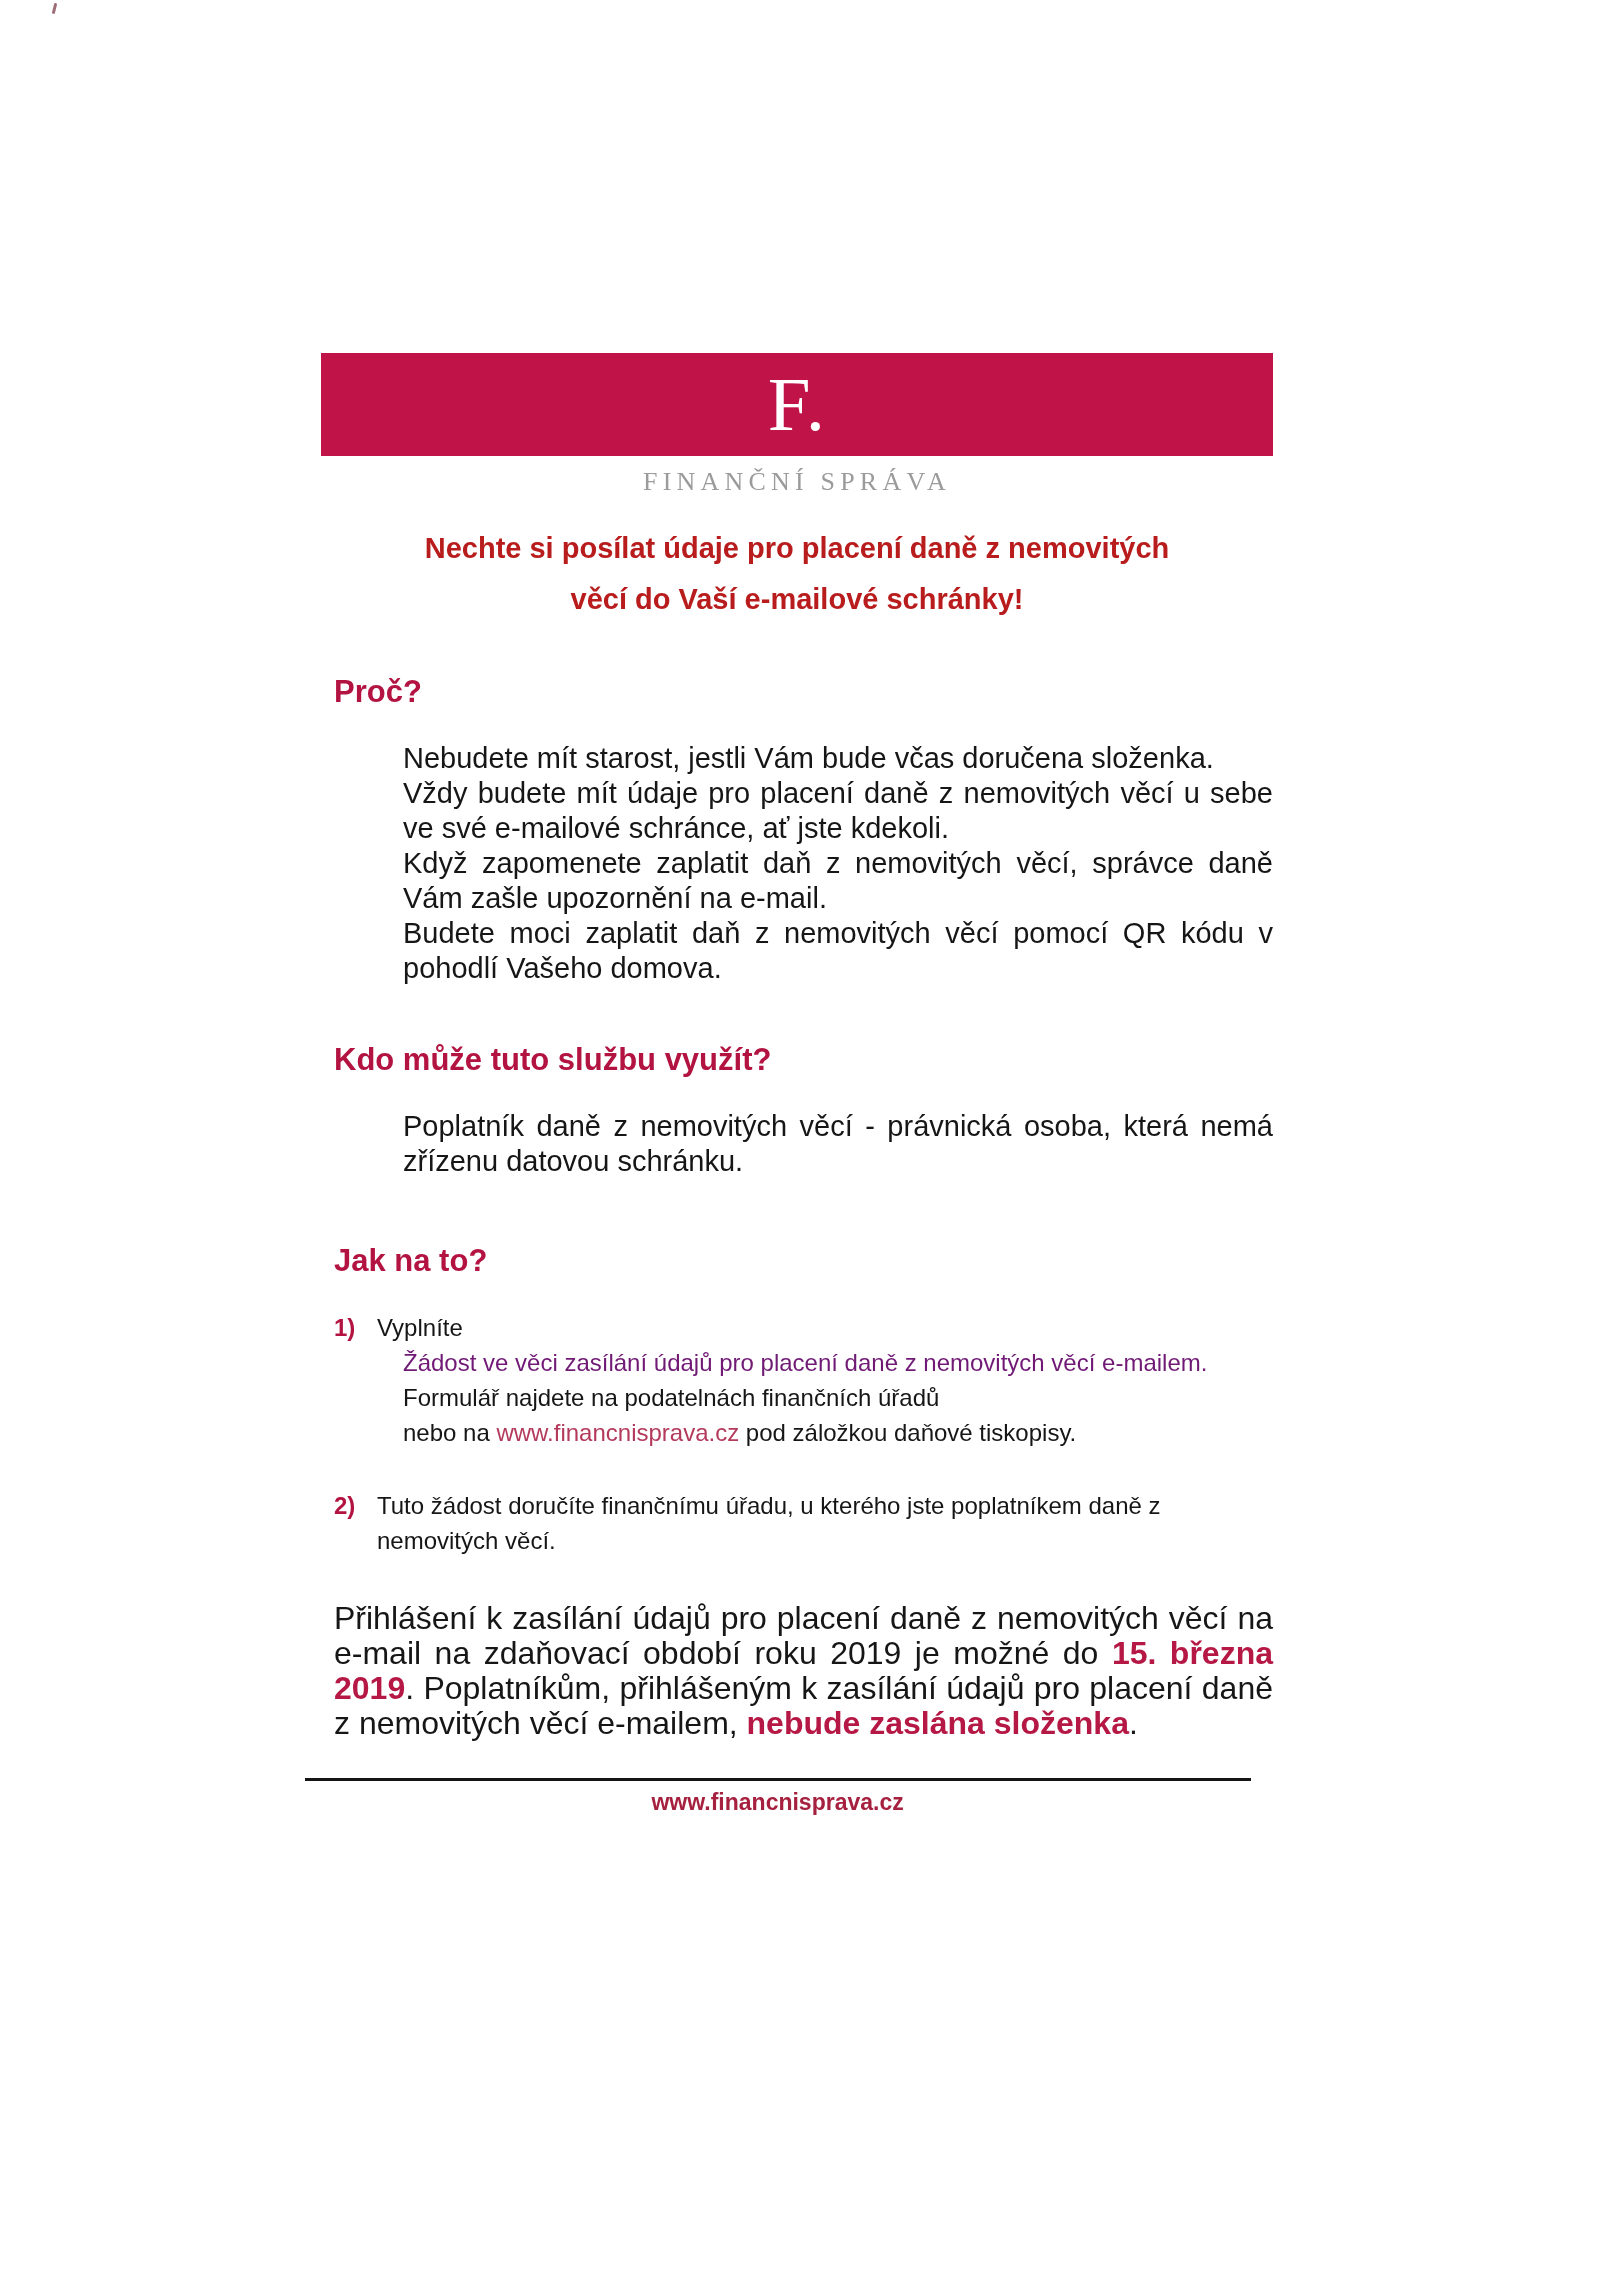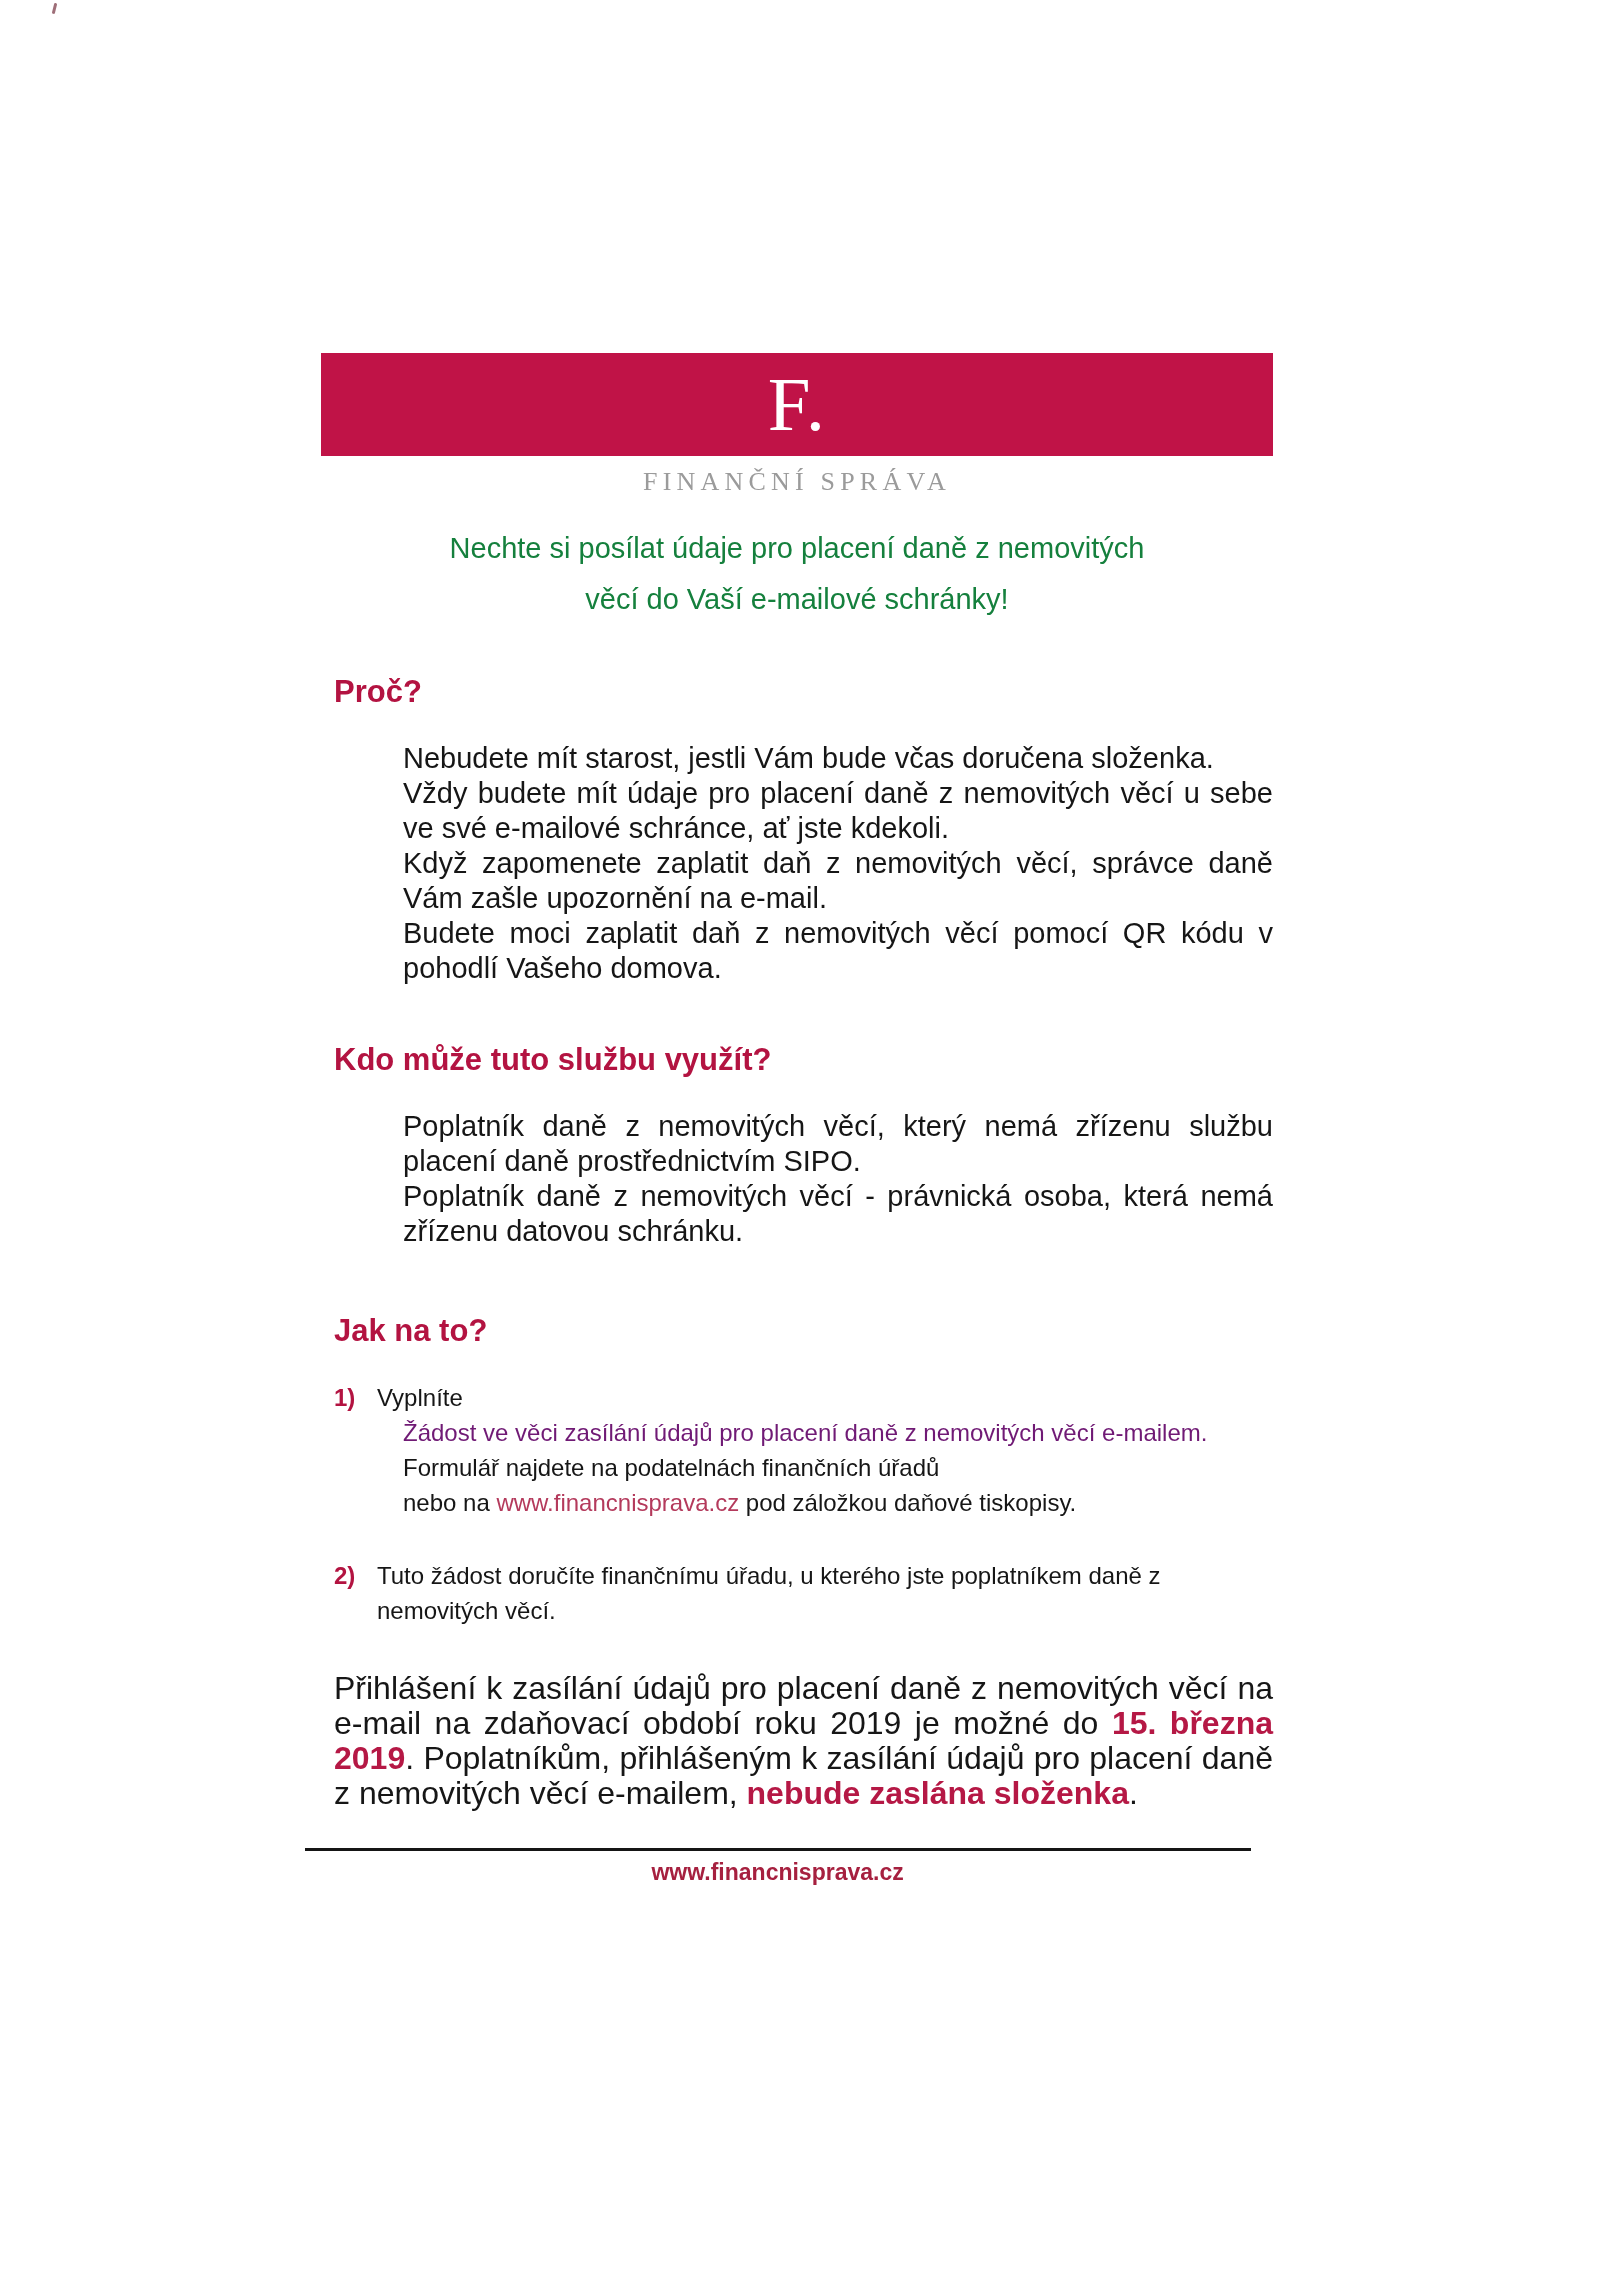--- a/index.html
+++ b/index.html
@@ -46,22 +46,22 @@
     text-align: center;
     color: #9b9b9b;
     font-size: 26px;
     letter-spacing: 5.2px;
     font-weight: 400;
     font-family: Liberation Serif, serif;
   }
   .doc-title {
     margin-top: 26px;
     text-align: center;
-    color: #15803d;
-    font-weight: normal;
+    color: #b91c1c;
+    font-weight: bold;
     font-size: 29px;
     line-height: 51px;
   }
   .section-heading {
     color: #b31341;
     font-size: 31px;
     font-weight: bold;
     margin: 0 0 0 13px;
   }
   .h-why  { margin-top: 49px; }
@@ -141,21 +141,20 @@
     <h2 class="section-heading h-why">Proč?</h2>
     <div class="body-block">
       <p>Nebudete mít starost, jestli Vám bude včas doručena složenka.</p>
       <p>Vždy budete mít údaje pro placení daně z nemovitých věcí u sebe ve své e-mailové schránce, ať jste kdekoli.</p>
       <p>Když zapomenete zaplatit daň z nemovitých věcí, správce daně Vám zašle upozornění na e-mail.</p>
       <p>Budete moci zaplatit daň z nemovitých věcí pomocí QR kódu v pohodlí Vašeho domova.</p>
     </div>
 
     <h2 class="section-heading h-who">Kdo může tuto službu využít?</h2>
     <div class="body-block">
-      <p>Poplatník daně z nemovitých věcí, který nemá zřízenu službu placení daně prostřednictvím SIPO.</p>
       <p>Poplatník daně z nemovitých věcí - právnická osoba, která nemá zřízenu datovou schránku.</p>
     </div>
 
     <h2 class="section-heading h-how">Jak na to?</h2>
 
     <div class="step step-1">
       <span class="step-num">1)</span>
       <div>Vyplníte</div>
       <div class="step-sub red-text">Žádost ve věci zasílání údajů pro placení daně z nemovitých věcí e-mailem.</div>
       <div class="step-sub">Formulář najdete na podatelnách finančních úřadů</div>

